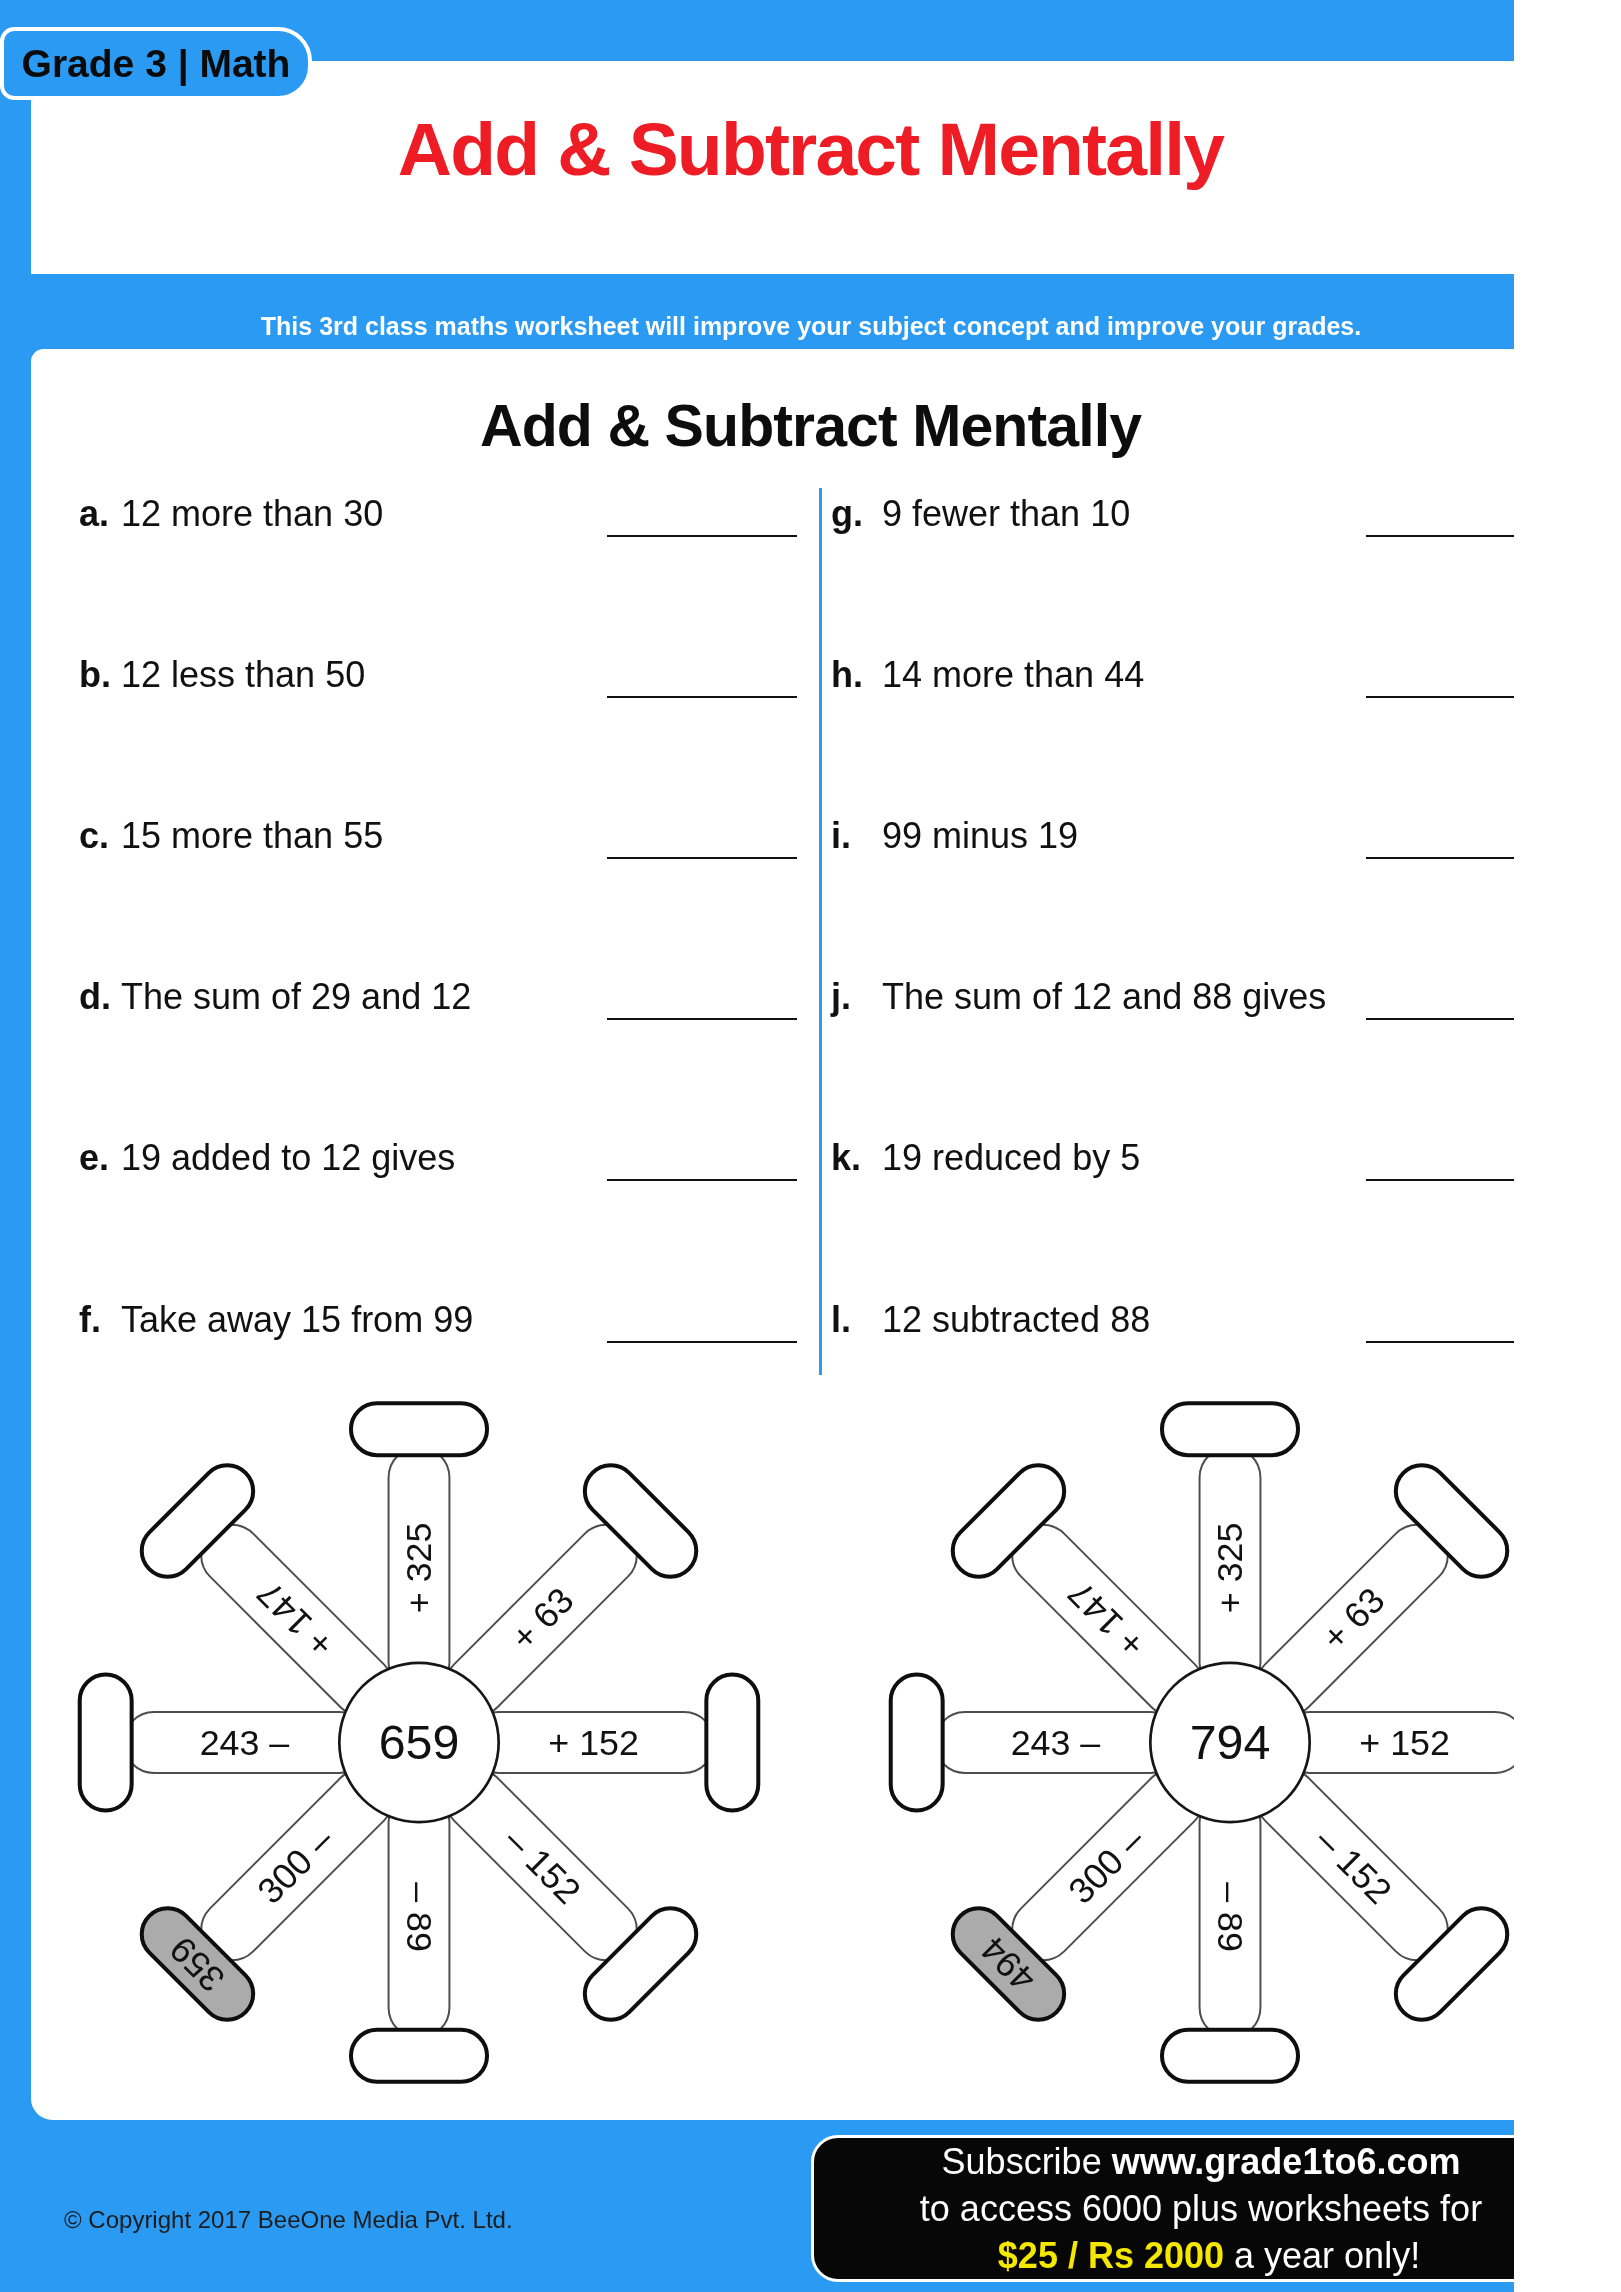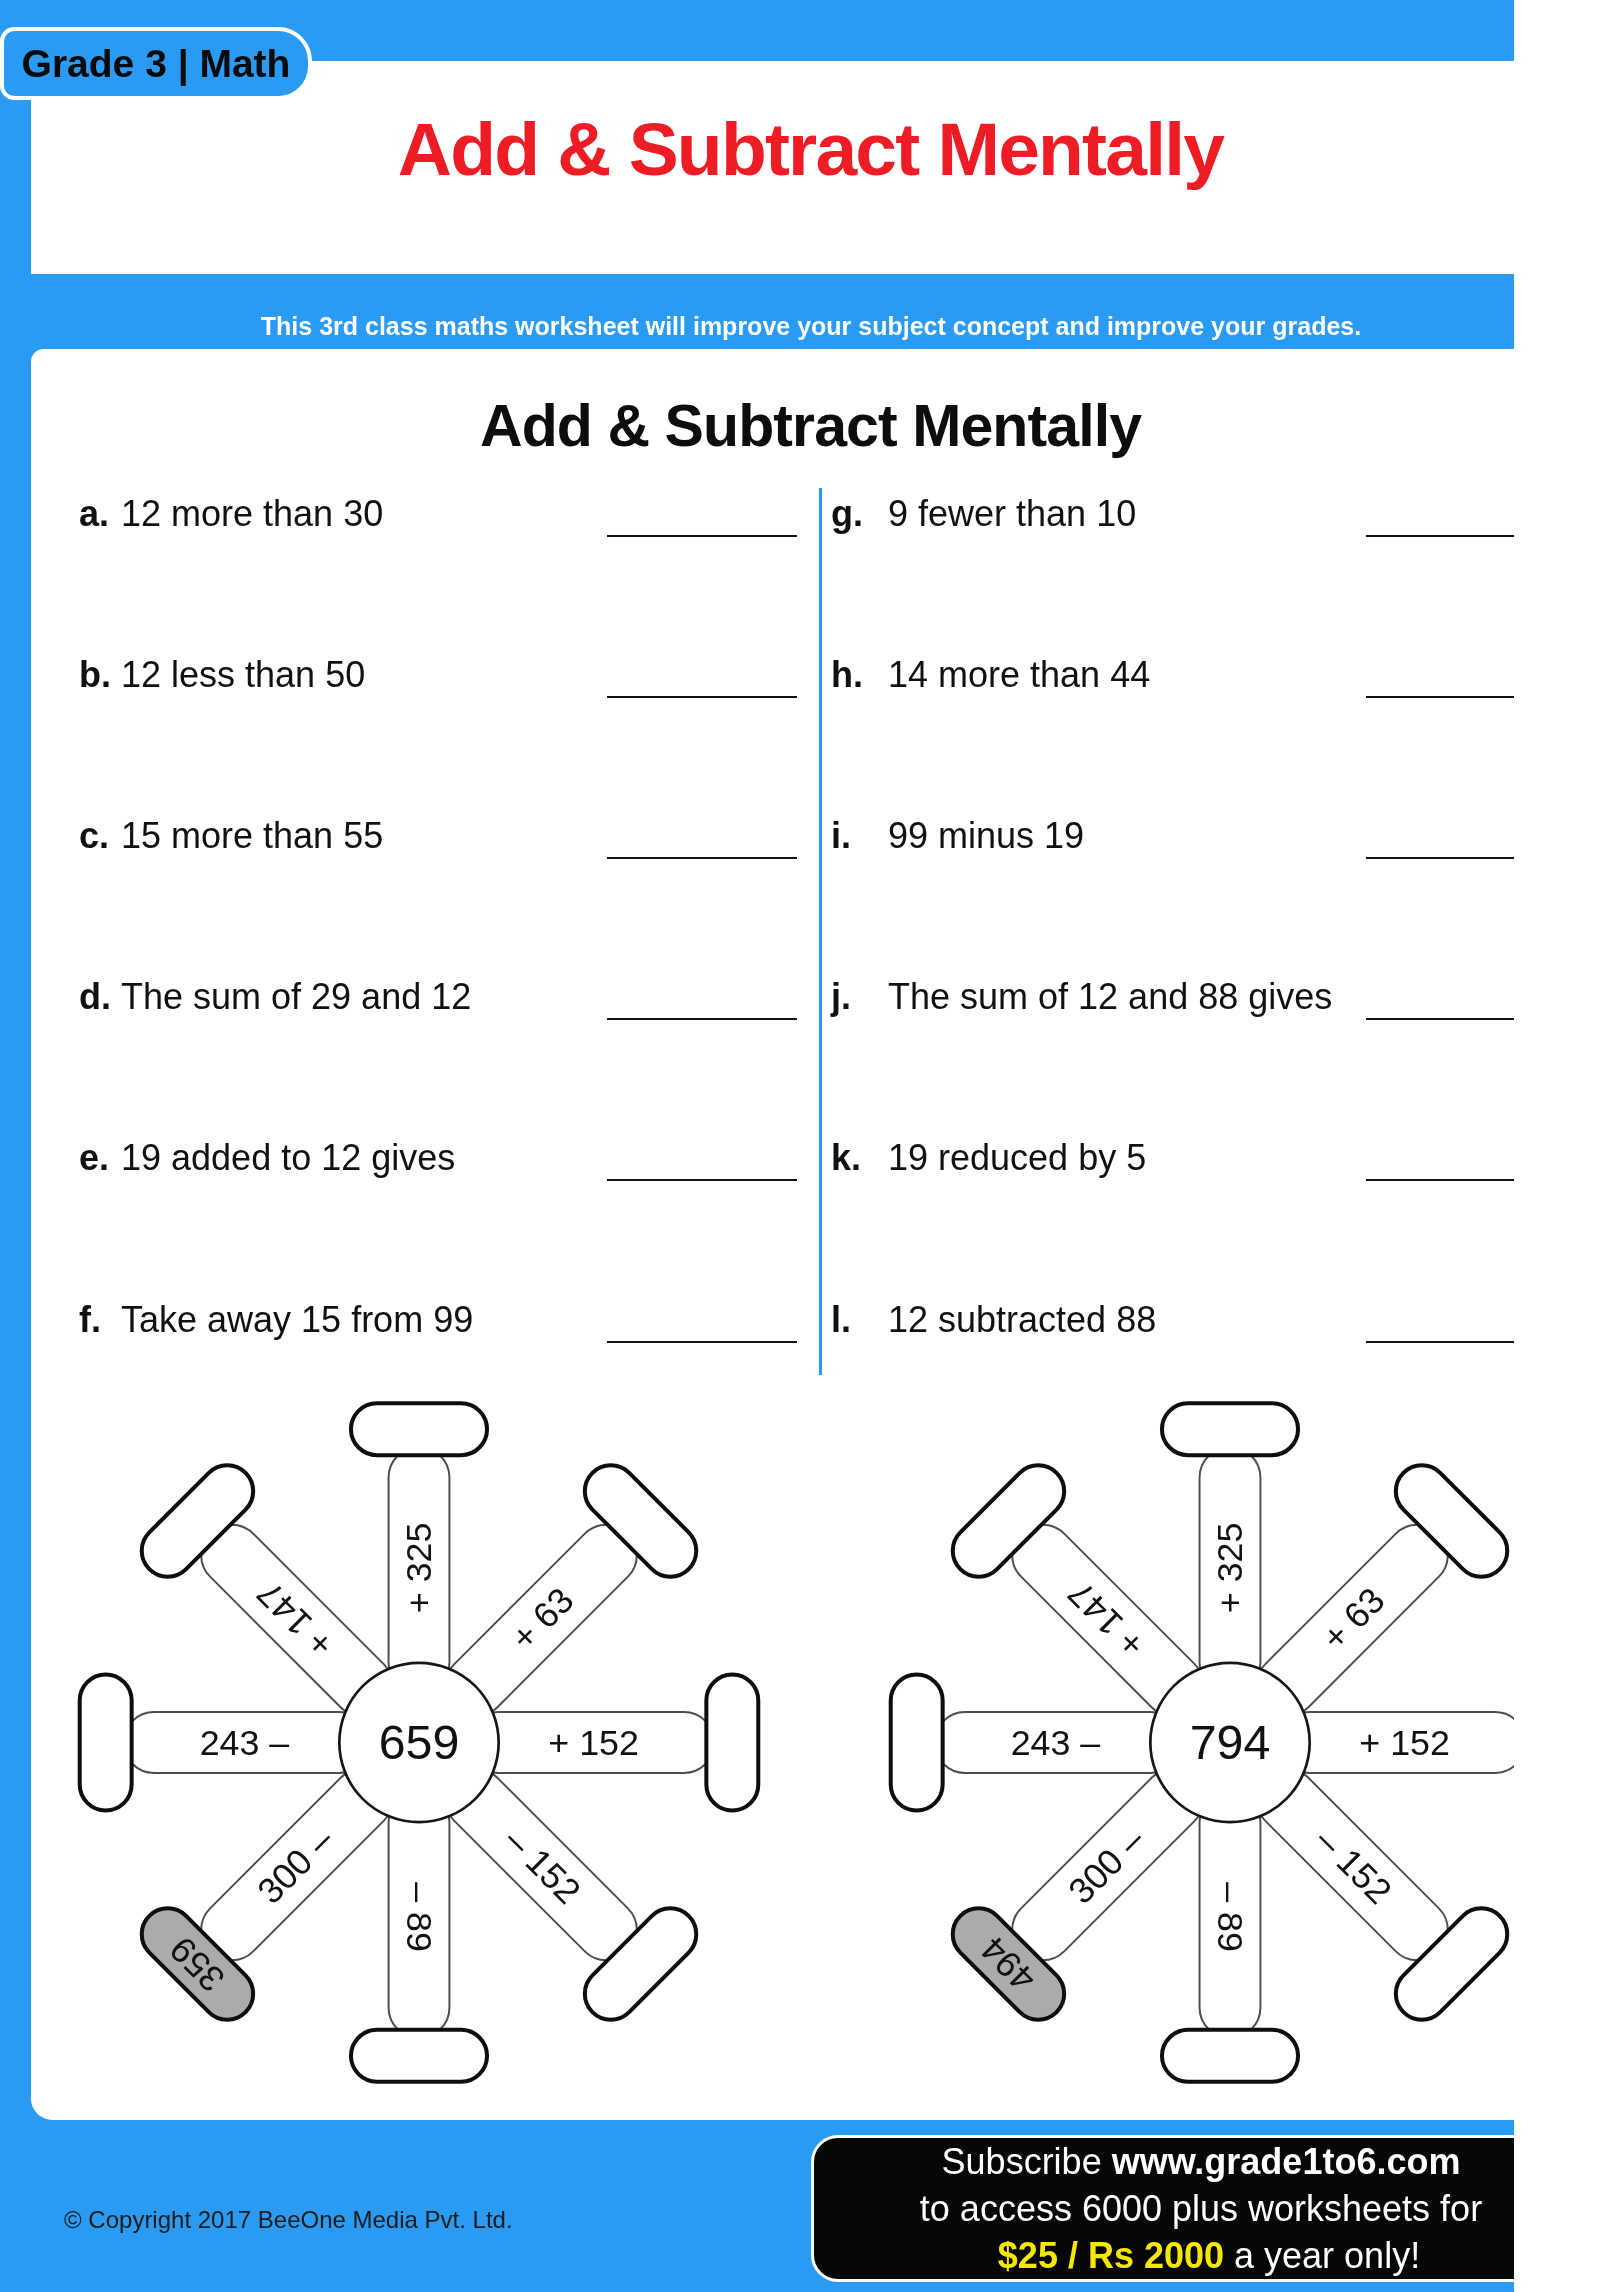--- a/index.html
+++ b/index.html
@@ -46,21 +46,21 @@
   .q-row{position:absolute; height:48px; font-size:36px;}
   .q-row .qletter{position:absolute; left:0; top:0; font-weight:bold;}
   .q-row .qtext{position:absolute; top:0; white-space:nowrap;}
   .q-row .blank{
     position:absolute; right:0; bottom:3.6px; width:190px; height:0;
     border-bottom:2.7px solid #111;
   }
   .q-row.left{left:79px; width:718px;}
   .q-row.left .qtext{left:42px;}
   .q-row.right{left:831px; width:725px;}
-  .q-row.right .qtext{left:57px;}
+  .q-row.right .qtext{left:51px;}
   
   .flower{position:absolute;}
   .flower .arm{fill:#ffffff; stroke:#4d4d4d; stroke-width:2.2px;}
   .flower .hub{fill:#ffffff; stroke:#161616; stroke-width:3px;}
   .flower .cap{fill:#ffffff; stroke:#0e0e0e; stroke-width:4.5px;}
   .flower .cap.filled{fill:#ababab;}
   .flower text{
     font-family:"Liberation Sans", sans-serif;
     text-anchor:middle; dominant-baseline:central; fill:#111;
   }

